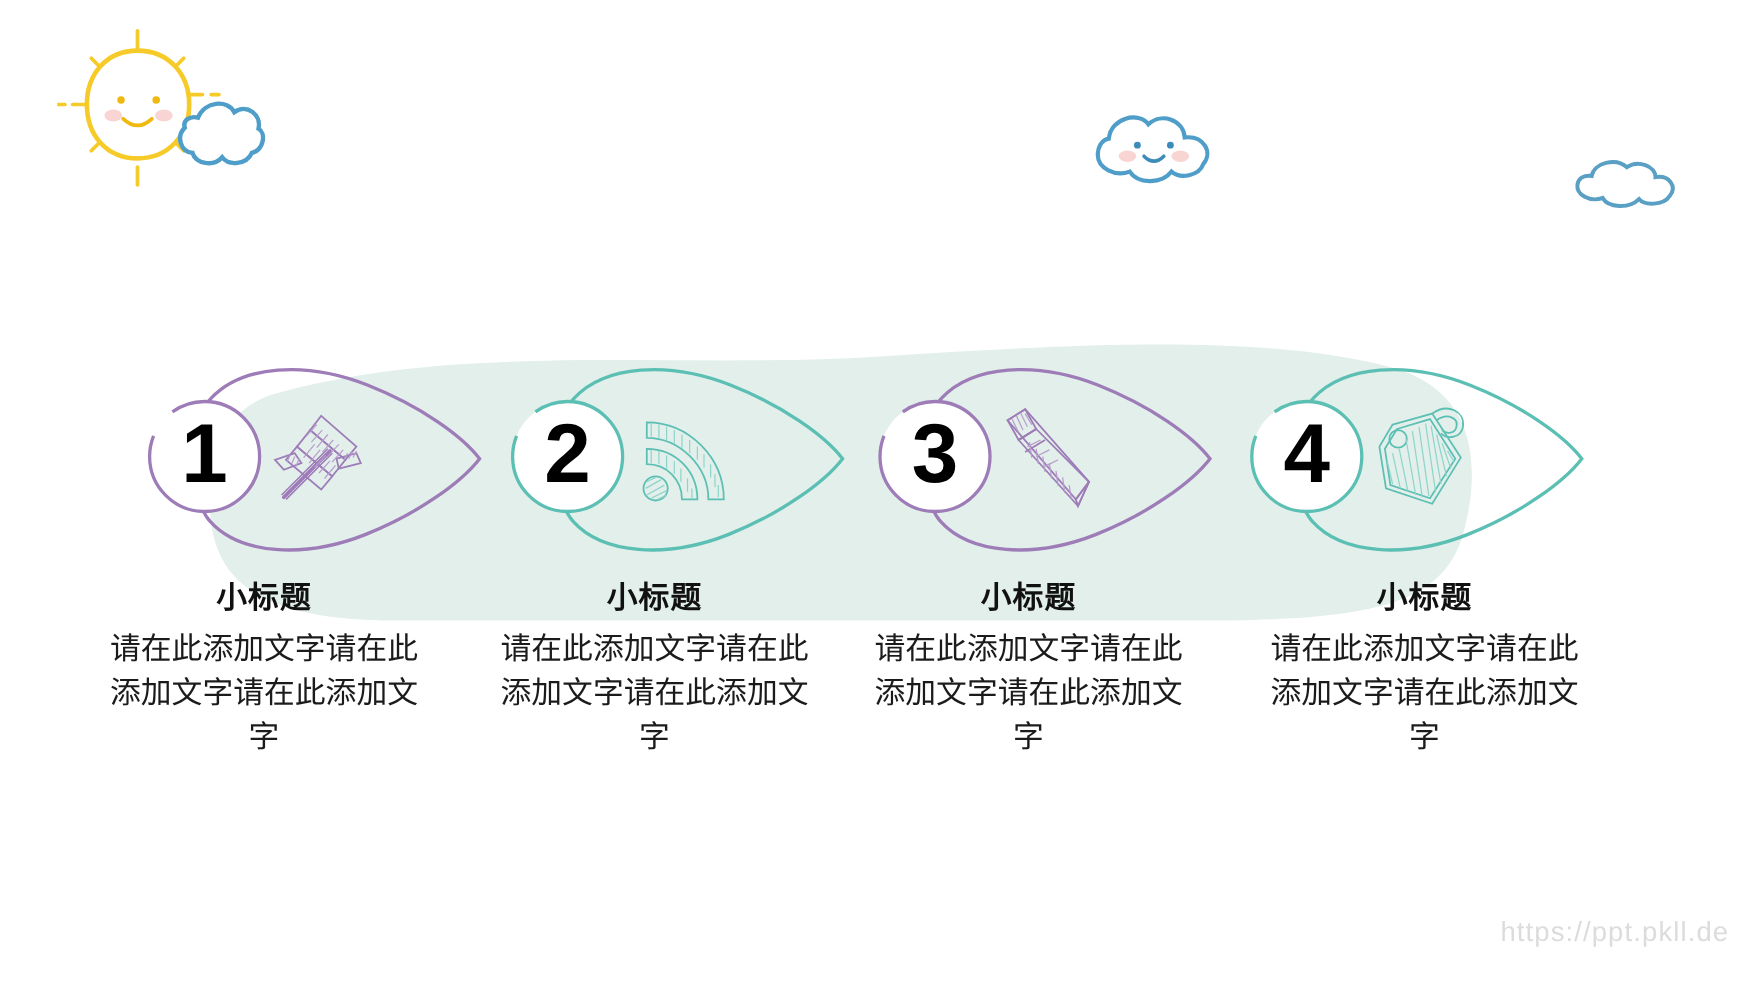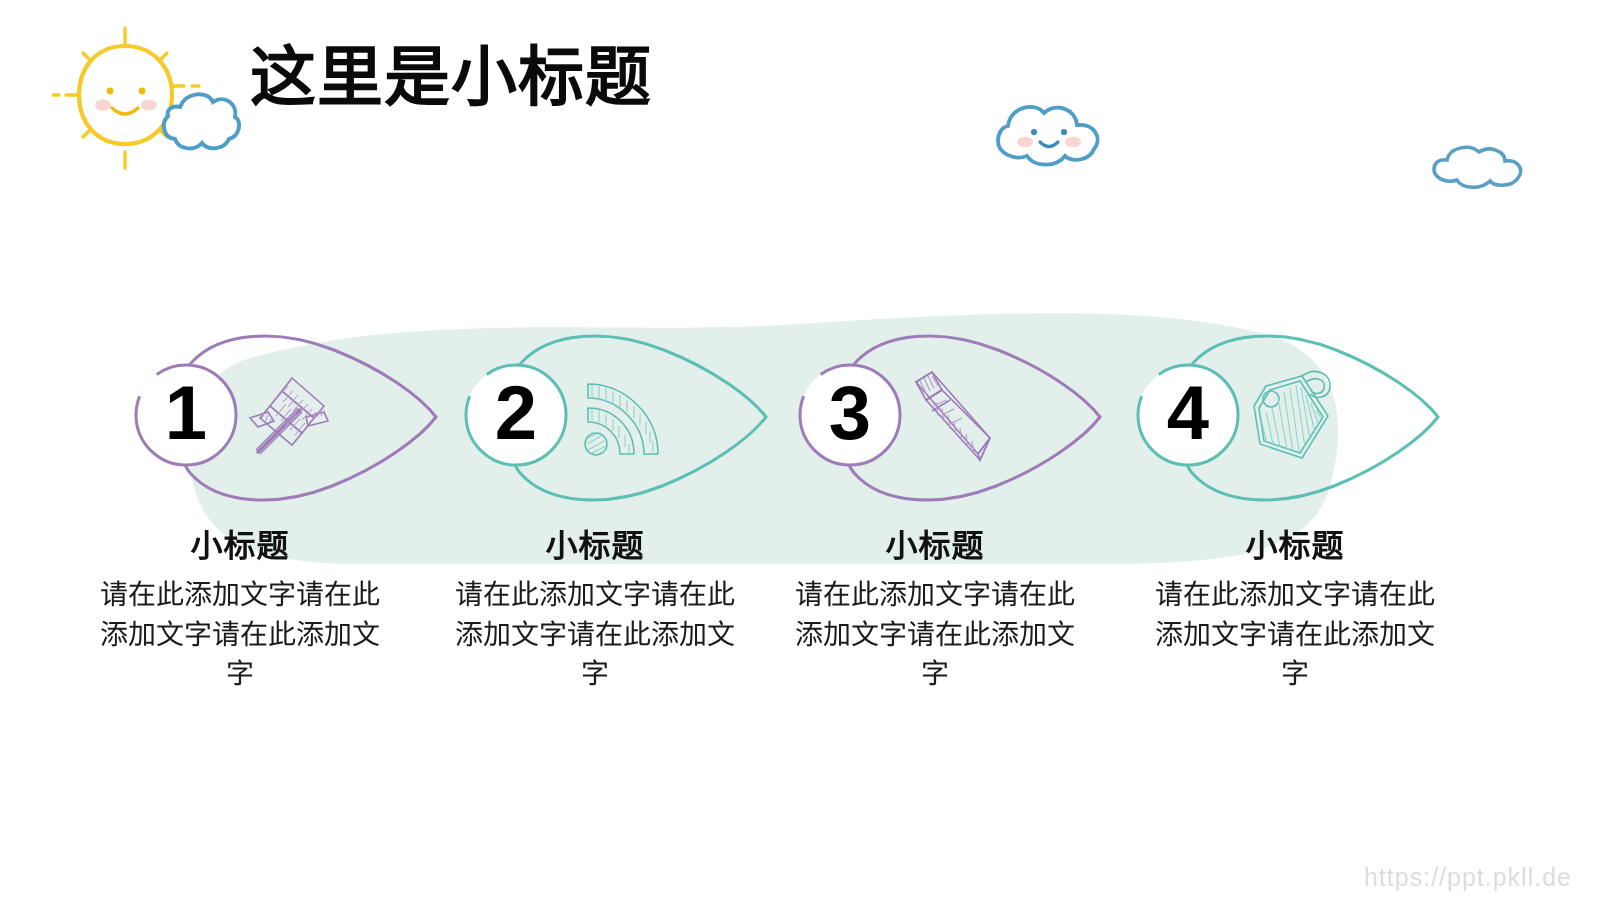--- a/index.html
+++ b/index.html
@@ -135,41 +135,41 @@
     height: 220px;
     z-index: 4;
   }
   .caption {
     position: absolute;
     top: 0;
     width: 340px;
     text-align: center;
   }
   .caption-title {
-    font-size: 32px;
+    font-size: 28px;
     font-weight: bold;
     color: #111111;
     line-height: 1.15;
     margin: 0 0 10px 0;
     letter-spacing: 1px;
   }
   .caption-body {
     font-size: 28px;
     color: #1b1b1b;
     line-height: 1.42;
     margin: 0 auto;
     width: 296px;
     text-align: center;
   }
 
   
   .watermark {
     position: absolute;
     right: 28px;
-    bottom: 8px;
+    bottom: 38px;
     font-size: 25px;
     color: #dcdcdc;
     letter-spacing: 1px;
     z-index: 6;
     white-space: nowrap;
   }
 </style>
 </head>
 <body>
 
@@ -241,21 +241,20 @@
       <path d="M 34 20
                C 36 8, 56 3, 66 12
                C 76 5, 92 11, 92 21
                C 104 19, 112 29, 105 38
                C 99 47, 82 47, 77 41
                C 68 50, 49 49, 44 40
                C 32 44, 20 37, 21 28
                C 22 22, 27 19, 34 20 Z" fill="#ffffff" stroke="#5a9fc4" stroke-width="3.6"></path>
     </svg>
 
-    <div class="page-title">这里是小标题</div>
   </div>
 
   <div class="steps">
 
     <div class="step" style="left:128px">
       <svg class="step-arrow" viewBox="0 0 340 200" aria-hidden="true">
         <path d="M 64 44
                  C 92 14, 150 10, 206 32
                  C 254 51, 292 78, 308 99
                  C 292 120, 252 149, 204 168

